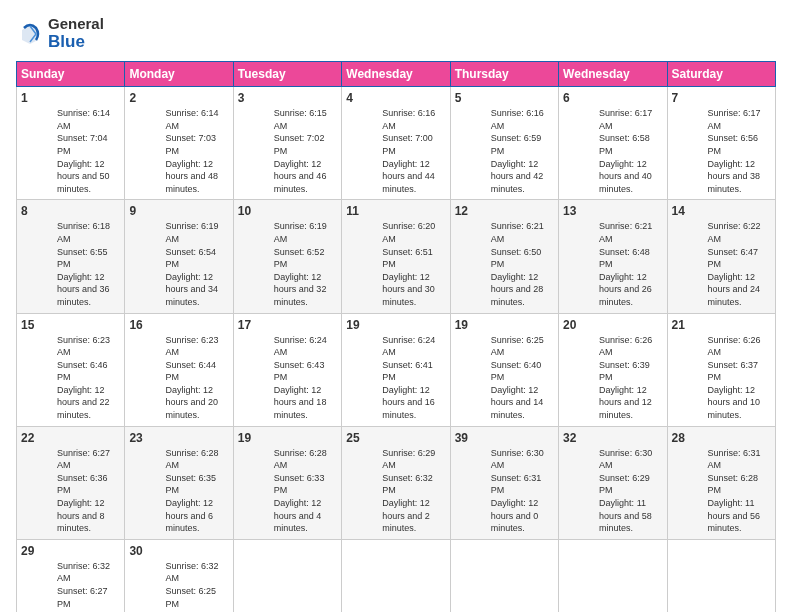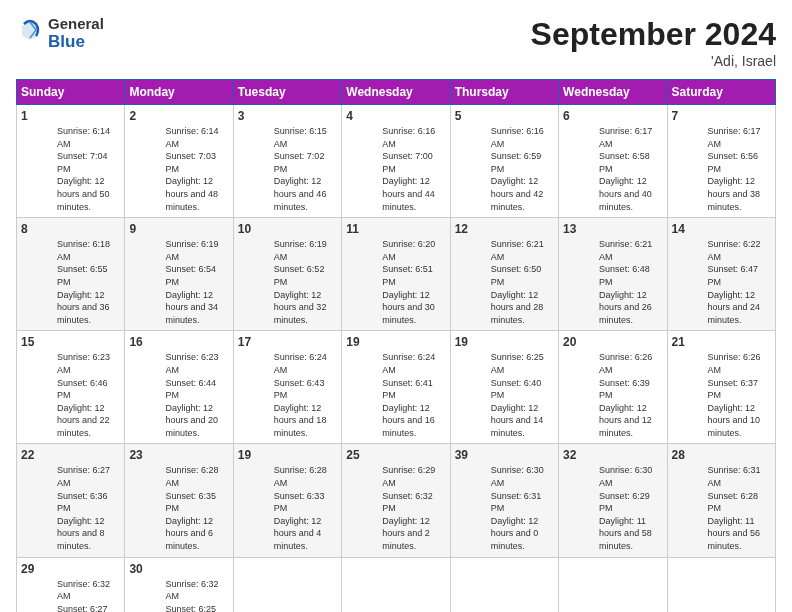--- a/index.html
+++ b/index.html
@@ -18,21 +18,21 @@
       flex-direction: column;
     }
     .header {
       display: flex;
       justify-content: space-between;
       align-items: flex-start;
       margin-bottom: 10px;
     }
     .logo {
       display: flex;
-      align-items: flex-start;
+      align-items: center;
       gap: 4px;
     }
     .logo-text {
       display: flex;
       flex-direction: column;
       line-height: 1.1;
     }
     .logo-general {
       font-size: 15px;
       font-weight: bold;
@@ -59,21 +59,21 @@
       font-size: 14px;
       color: #444;
     }
     .calendar {
       flex: 1;
       border-collapse: collapse;
       width: 100%;
       table-layout: fixed;
     }
     .calendar th {
-      background: #a21caf;
+      background: #ec4899;
       color: #fff;
       font-size: 12px;
       font-weight: bold;
       padding: 5px 4px;
       text-align: left;
       border: 1px solid #1a5fb0;
     }
     .calendar td {
       border: 1px solid #ccc;
       vertical-align: top;
@@ -111,24 +111,20 @@
       <svg class="logo-icon" viewBox="0 0 28 28">
         <path d="M14 4 L22 10 L22 20 L14 24 L6 20 L6 10 Z" fill="#1a5fb0" opacity="0.15"></path>
         <path d="M8 8 Q14 2 20 8 Q24 14 20 20" fill="none" stroke="#1a5fb0" stroke-width="2.5"></path>
         <path d="M14 6 L20 14 L14 22" fill="none" stroke="#4a90d9" stroke-width="1.5"></path>
       </svg>
       <div class="logo-text">
         <span class="logo-general">General</span>
         <span class="logo-blue">Blue</span>
       </div>
     </div>
-    <div class="title-block">
-      <div class="month-title">September 2024</div>
-      <div class="location">'Adi, Israel</div>
-    </div>
   </div>
 
   <table class="calendar">
     <thead>
       <tr>
         <th>Sunday</th>
         <th>Monday</th>
         <th>Tuesday</th>
         <th>Wednesday</th>
         <th>Thursday</th>

